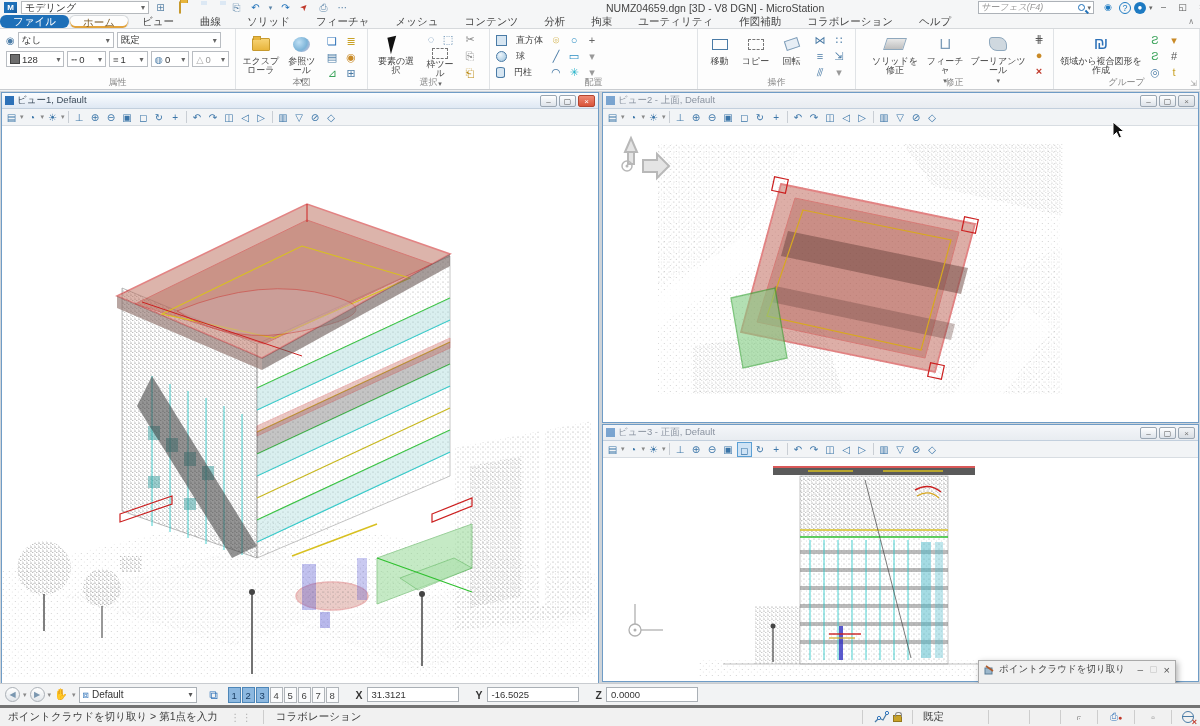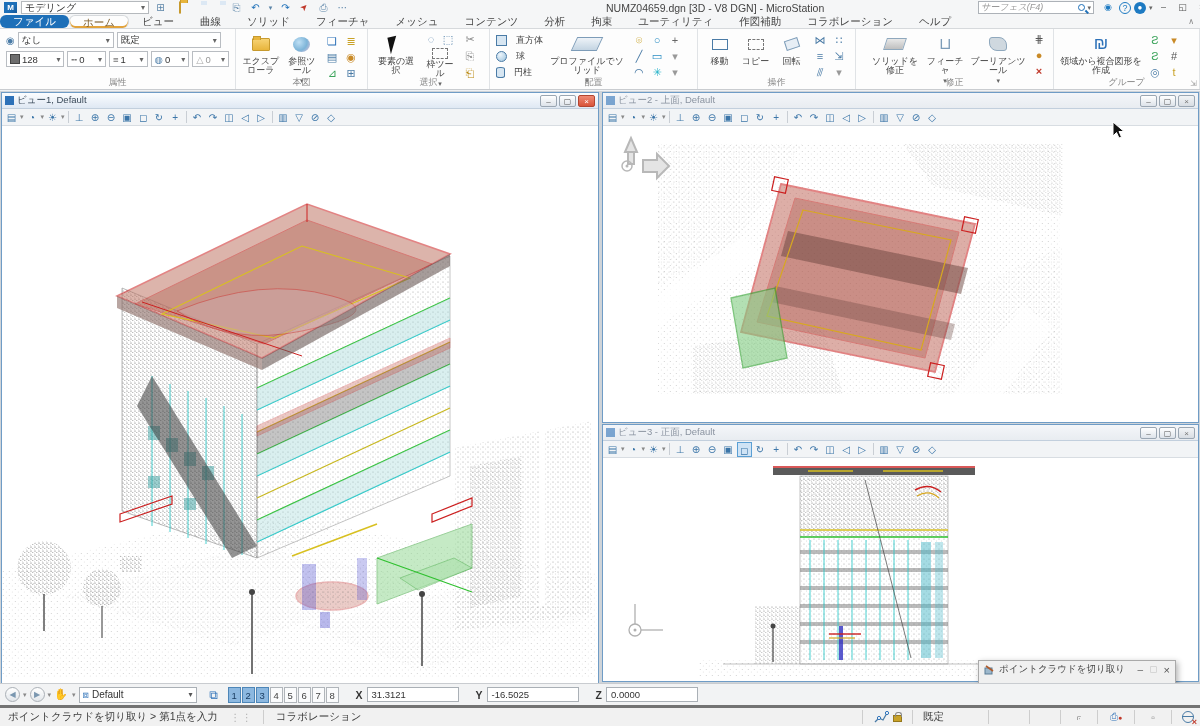--- a/index.html
+++ b/index.html
@@ -269,27 +269,20 @@
           </div>
         <div class="listtool">
             <span class="ball"></span>
             <span>球</span>
           </div>
         <div class="listtool">
             <span class="cyl"></span>
             <span>円柱</span>
           </div>
       </div>
-      <div class="bigtool" style="width:78px;">
-        <div class="bicon">
-            <span style="width:26px;height:14px;background:linear-gradient(#eef3f8,#c3d4e2);border:1px solid #7d9cb8;transform:skewX(-25deg);"></span>
-          </div>
-        <span>プロファイルでソリッド</span>
-          <span style="font-size:7px;color:#666;">▾</span>
-      </div>
       <div class="sgrid3" style="margin-top:1px;">
         <span class="smalltool" style="color:#c9a227;">⌾</span>
         <span class="smalltool" style="color:#2d8fc4;">○</span>
         <span class="smalltool" style="color:#666;">+</span>
         <span class="smalltool">╱</span>
         <span class="smalltool" style="color:#2d8fc4;">▭</span>
         <span class="smalltool" style="color:#999;">▾</span>
         <span class="smalltool">◠</span>
         <span class="smalltool" style="color:#26b3c9;">✳</span>
         <span class="smalltool" style="color:#999;">▾</span>

